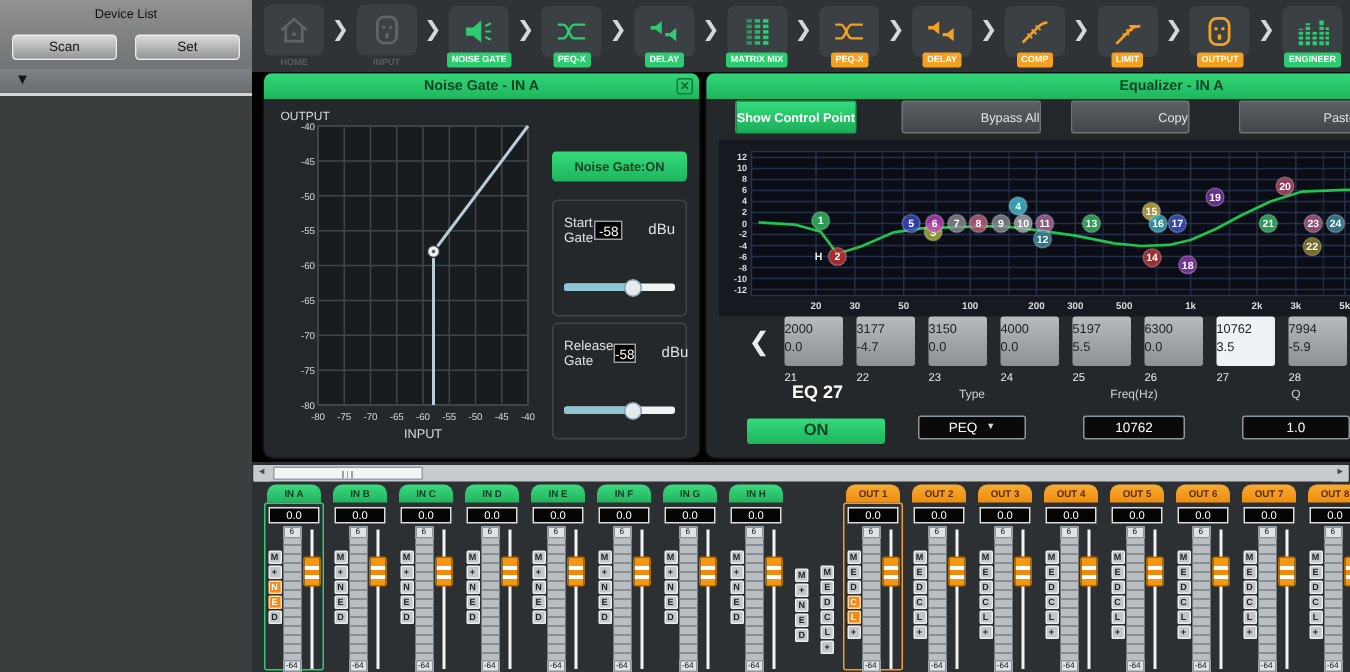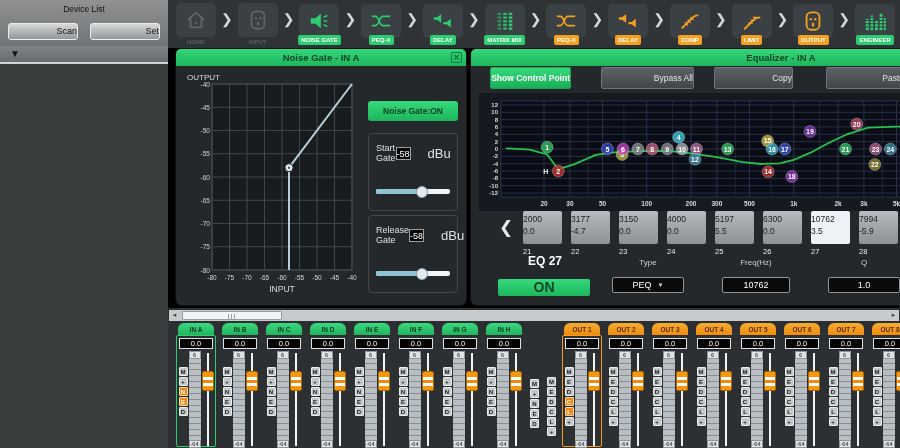--- a/index.html
+++ b/index.html
@@ -7,21 +7,21 @@
   body{background:#000;font-family:"Liberation Sans",sans-serif;position:relative}
   .abs{position:absolute}
 
   
   #sidebar{left:0;top:0;width:168px;height:448px;background:#3b3e3e}
   #sb-top{height:46px;background:linear-gradient(#8f9193,#717476);position:relative}
   #sb-title{text-align:center;font-size:8.5px;color:#101112;padding-top:4px}
   #sb-btns{display:flex;justify-content:space-between;padding:9px 8px 0 8px}
   .sb-btn{width:70px;height:17px;border:1px solid #eceded;border-radius:3px;
     background:linear-gradient(#d7d9da,#939697);font-size:9px;color:#141516;
-    text-align:right;line-height:15px}
+    text-align:center;line-height:15px}
   #sb-drop{height:18px;background:linear-gradient(#808385,#6a6d6f);border-bottom:2px solid #d2d5d7;
     display:flex;align-items:center;padding-left:10px}
   #sb-drop .tri{font-size:10px;color:#141516;line-height:1}
 
   
   #nav{left:168px;top:0;width:732px;height:48px;background:#2f3335;display:flex;
     align-items:center;padding-left:4px}
   .nav-item{display:flex;flex-direction:column;align-items:center;width:48px;flex:0 0 auto}
   .nav-iconbox{width:40px;height:34px;border-radius:5px;background:#3a4043;display:flex;
     align-items:center;justify-content:center}
@@ -50,21 +50,21 @@
   #ng-right{position:absolute;left:192px;top:17px;right:8px;bottom:8px}
   #ng-on{position:absolute;left:0;top:35px;width:90px;height:20px;border-radius:3px;
     background:linear-gradient(#35da7c,#1eb55d);color:#0a4425;font-size:8.5px;font-weight:bold;
     text-align:center;line-height:20px}
   .ng-group{position:absolute;left:0;right:0;height:78px;border:1px solid #41464a;border-radius:4px;padding:9px 7px}
   #ng-g1{top:67px}
   #ng-g2{top:149px}
   .ng-row{display:flex;align-items:center;font-size:9px;color:#dde1e4}
   .ng-val{margin-left:auto;width:36px;height:13px;background:#020202;border:1px solid #9aa0a4;
     color:#fff;text-align:center;line-height:12px;font-size:9px}
-  .ng-unit{margin-left:17px;font-size:13px;color:#dde1e4}
+  .ng-unit{margin-left:17px;font-size:10px;color:#dde1e4}
   .ng-slider{position:relative;margin-top:26px;height:5px;border-radius:2px;background:#f1f4f5}
   .ng-fill{position:absolute;left:0;top:0;bottom:0;width:62%;background:#8fc5d2;border-radius:2px}
   .ng-knob{position:absolute;left:62%;top:50%;width:12px;height:12px;margin:-6px 0 0 -6px;
     border-radius:50%;background:#e4ebef;border:1px solid #8fa3ad}
 
   
   .eq-btn{position:absolute;top:18px;height:22px;border-radius:2px;font-size:8.5px;
     text-align:right;line-height:21px;color:#dfe3e6;border:1px solid #6e757a;
     background:linear-gradient(#5b6165,#41464a)}
   #eq-btn-show{left:19px;width:81px;background:linear-gradient(#35da7c,#1bae58);
@@ -76,21 +76,21 @@
   #bands{position:absolute;left:52px;top:162px;display:flex;gap:9px}
   #band-prev{position:absolute;left:28px;top:168px;color:#e8ebed;font-size:17px}
   .band{width:39px;text-align:left}
   .band-cell{height:33px;border-radius:2px;background:linear-gradient(#b7bbbe,#8d9194);
     color:#1d1f20;font-size:8.5px;padding-top:3px;line-height:1.4}
   .band-cell.selected{background:#edf2f6}
   .band-num{margin-top:3px;font-size:7.5px;color:#e9eced}
   #eq-band-label{position:absolute;left:24px;top:205px;width:100px;text-align:center;
     color:#fff;font-size:12px;font-weight:bold}
   #eq-on{position:absolute;left:27px;top:230px;width:92px;height:17px;border-radius:2px;
-    background:linear-gradient(#35da7c,#1eb55d);color:#0a4425;font-size:14px;font-weight:bold;
+    background:linear-gradient(#35da7c,#1eb55d);color:#0a4425;font-size:11px;font-weight:bold;
     text-align:center;line-height:17px}
   .ctl-label{position:absolute;top:209px;font-size:8px;color:#ccd1d4;text-align:center}
   #lbl-type{left:130px;width:94px}
   #lbl-freq{left:240px;width:90px}
   #lbl-q{left:350px;width:86px}
   .field{position:absolute;top:228px;height:16px;background:#0a0a0a;border:1px solid #8f959a;
     border-radius:2px;color:#fff;font-size:9px;text-align:center;line-height:14px}
   #fld-type{left:141px;width:72px;display:flex;align-items:center;justify-content:center;gap:6px}
   #fld-type .caret{font-size:6px;color:#d5d9db}
   #fld-freq{left:251px;width:68px}

